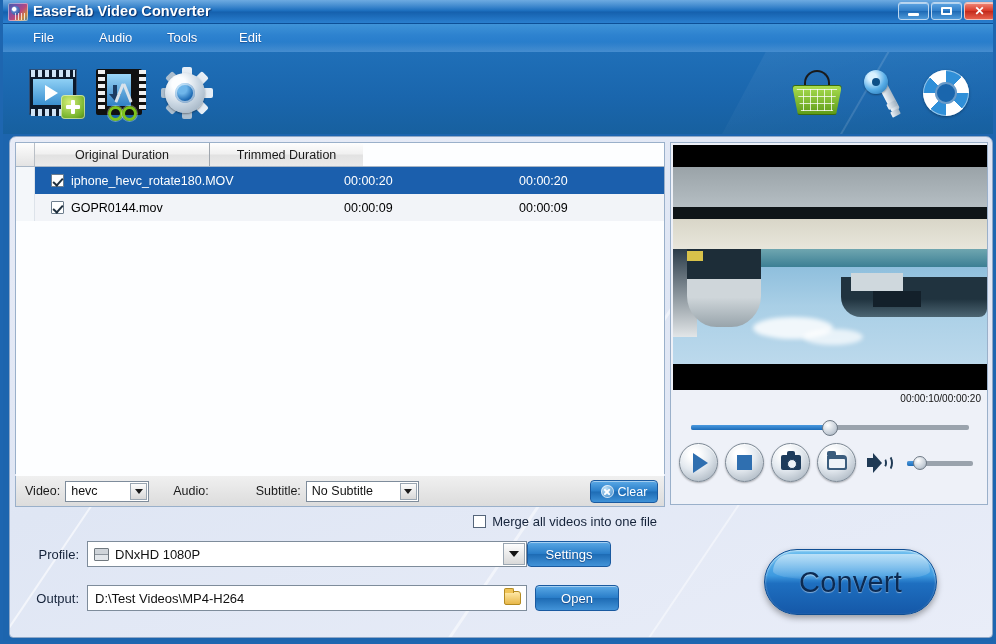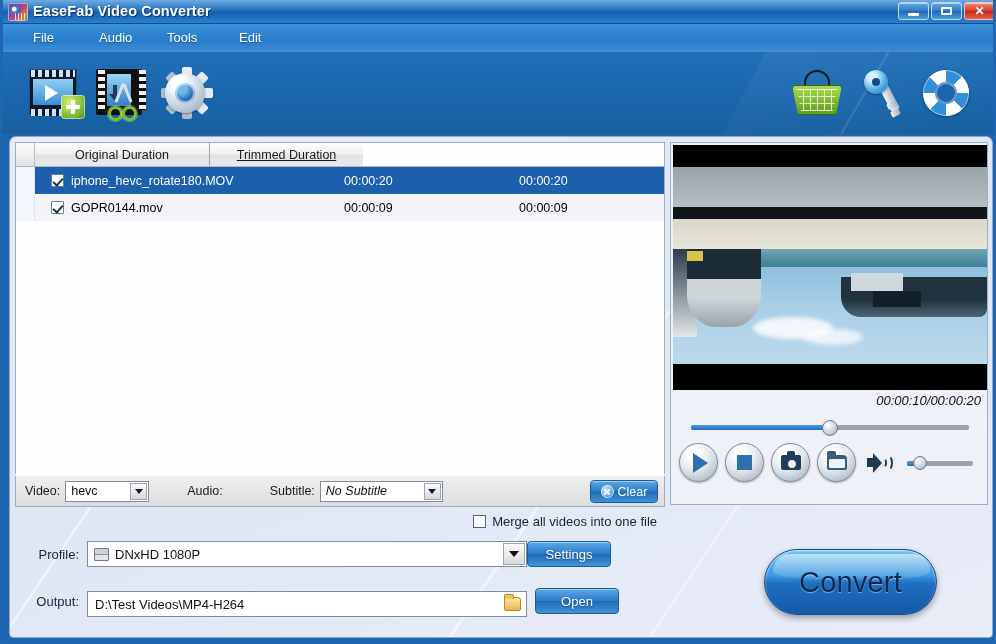--- a/index.html
+++ b/index.html
@@ -279,21 +279,21 @@
   }
   .lh-cell {
     height: 100%;
     background: linear-gradient(180deg, #fefefe 0%, #f0f0f0 48%, #e2e2e2 52%, #e9e9e9 100%);
     border-right: 1px solid #9fa6ae;
     display: flex; align-items: center; justify-content: center;
     font-size: 12.5px; color: #1a1a1a;
   }
   .lh-cell.c-name { width: 301px; }
   .lh-cell.c-orig { width: 175px; }
-  .lh-cell.c-trim { width: 153px; border-right: none; text-decoration: underline; }
+  .lh-cell.c-trim { width: 153px; border-right: none; }
 
   .lrow { display: flex; height: 27px; align-items: stretch; font-size: 12.5px; }
   .lrow .r-gutter {
     width: 19px; background: #f4f7fa; border-right: 1px solid #dde3ea;
   }
   .lrow.sel .r-name, .lrow.sel .r-orig, .lrow.sel .r-trim {
     background: #1b5fad; color: #ffffff;
   }
   .lrow .r-name { width: 301px; display: flex; align-items: center; gap: 7px; padding-left: 16px; }
   .lrow .r-orig { width: 175px; display: flex; align-items: center; padding-left: 8px; }
@@ -330,21 +330,21 @@
     background: linear-gradient(180deg, #fcfcfc, #d8d8d8);
     border: 1px solid #9aa6b2;
     display: flex; align-items: center; justify-content: center;
   }
   .combo .arrowbox i {
     border-left: 4px solid transparent; border-right: 4px solid transparent;
     border-top: 5px solid #1b1b1b;
   }
   #cb-video { width: 84px; }
   #cb-audio { width: 131px; }
-  #cb-subtitle { width: 123px; font-style: italic; }
+  #cb-subtitle { width: 113px; }
   #clearbtn {
     position: absolute; right: 6px; top: 4px; width: 68px; height: 23px;
     border-radius: 4px; border: 1px solid #1a5aa0;
     background: linear-gradient(180deg, #5ba9e6 0%, #2a7ec9 48%, #1e6cb5 52%, #3f92d8 100%);
     display: flex; align-items: center; justify-content: center; gap: 4px;
     color: #ffffff; font-size: 12.5px; cursor: pointer;
     box-shadow: inset 0 1px 0 rgba(255,255,255,.45);
   }
   #clearbtn .xc {
     width: 13px; height: 13px; border-radius: 50%;
@@ -386,21 +386,20 @@
     background: linear-gradient(180deg, #fdfdfd, #d9d9d9); border: 1px solid #9aa6b2;
     display: flex; align-items: center; justify-content: center;
   }
   #profilebox .parrow i {
     border-left: 5px solid transparent; border-right: 5px solid transparent; border-top: 6px solid #121212;
   }
   #outputbox {
     width: 440px; height: 26px; background: #fff; border: 1px solid #7e8c9b;
     display: flex; align-items: center; position: relative; font-size: 13px; color: #111;
     padding-left: 7px;
-    margin-top: 6px;
   }
   #outputbox .folder {
     position: absolute; right: 5px; top: 5px; width: 17px; height: 14px;
     background: linear-gradient(180deg, #ffe9a8, #e8b84a);
     border: 1px solid #b48b22; border-radius: 1px 3px 2px 2px;
   }
   #outputbox .folder::before {
     content: ""; position: absolute; left: -1px; top: -4px; width: 8px; height: 4px;
     background: #f0c457; border: 1px solid #b48b22; border-bottom: none; border-radius: 2px 2px 0 0;
   }
@@ -444,21 +443,21 @@
   .vb-boatL2 { position: absolute; left: 0px; top: 104px; width: 24px; height: 88px;
     background: linear-gradient(180deg, #2b3c49, #e2e6e8); }
   .vb-yellow { position: absolute; left: 14px; top: 106px; width: 16px; height: 10px; background: #d8c24a; }
   .vb-boatR { position: absolute; left: 168px; top: 132px; width: 146px; height: 40px;
     background: linear-gradient(180deg, #20333f 0 55%, #4d6572 100%); border-radius: 0 0 8px 20px; }
   .vb-boatR2 { position: absolute; left: 178px; top: 128px; width: 52px; height: 18px; background: #cfd8dd; }
   .vb-boatR3 { position: absolute; left: 200px; top: 146px; width: 48px; height: 16px; background: #13202a; }
 
   #timelabel {
     position: absolute; right: 6px; top: 250px;
-    font-size: 13px; color: #121212; font-style: italic;
+    font-size: 10px; color: #121212;
   }
   #seekwrap { position: absolute; left: 20px; top: 277px; width: 278px; height: 14px; }
   #seektrack {
     position: absolute; left: 0; top: 5px; width: 100%; height: 5px;
     background: #9aa3ad; border-radius: 2px;
   }
   #seekfill {
     position: absolute; left: 0; top: 5px; height: 5px;
     background: linear-gradient(180deg, #4b9ae0, #1c6cb8); border-radius: 2px;
   }
@@ -653,21 +652,21 @@
     </div>
 
     <div id="streambar">
       <span class="sb-label">Video:</span>
       <div class="combo" id="cb-video">
         <span class="val">hevc</span>
         <span class="arrowbox">
             <i></i>
           </span>
       </div>
-      <span class="sb-label" style="margin-left:38px">Audio:</span>
+      <span class="sb-label" style="margin-left:24px">Audio:</span>
       <span class="sb-label" style="margin-left:42px">Subtitle:</span>
       <div class="combo" id="cb-subtitle">
         <span class="val">No Subtitle</span>
         <span class="arrowbox">
             <i></i>
           </span>
       </div>
       <div id="clearbtn">
         <span class="xc"></span>
         <span>Clear</span>

